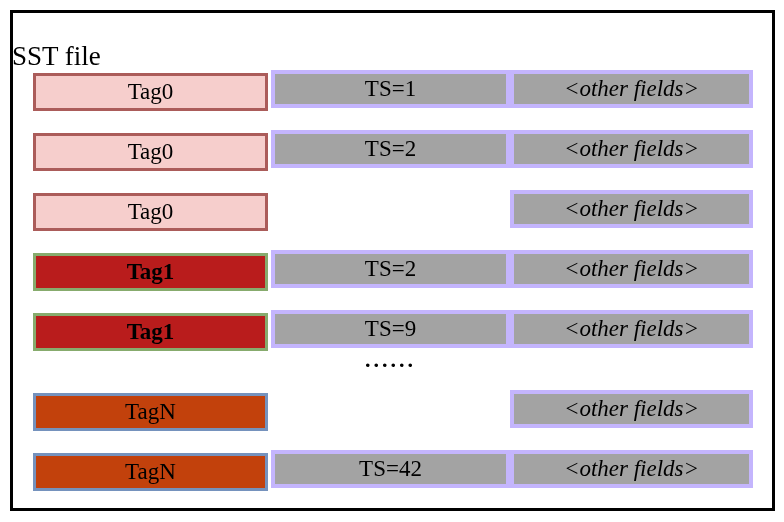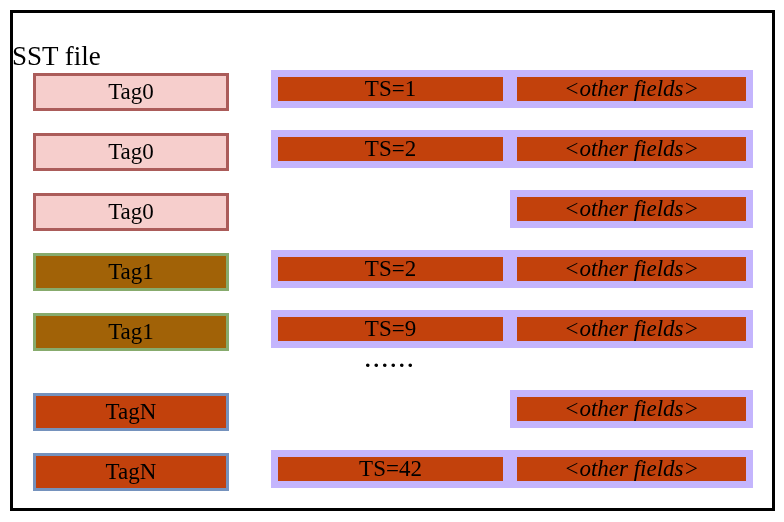--- a/index.html
+++ b/index.html
@@ -26,29 +26,29 @@
   .row {
     position:absolute; left:33px;
     width:722px; height:44px;
   }
   .cell {
     position:absolute; top:0;
     height:38px;
     box-sizing:border-box;
     display:flex; align-items:center; justify-content:center;
     font-size:23px;
-    background:#c2410c;
-    border:7px solid #c4b5fd;
+    background:#a3a3a3;
+    border:4px solid #c4b5fd;
   }
   .tag-cell {
-    left:0; top:3px; width:196px;
+    left:0; top:3px; width:235px;
     border-width:3px; border-style:solid;
   }
   .row.red   .tag-cell { background:#f6cecc; border-color:#ab5c5a; }
-  .row.green .tag-cell { background:#a16207; border-color:#87ab6d; }
+  .row.green .tag-cell { background:#b91c1c; border-color:#87ab6d;font-weight:bold; }
   .row.blue  .tag-cell { background:#c2410c; border-color:#7592bd; }
   .ts-cell    { left:238px; width:239px; }
   .other-cell { left:477px; width:243px;font-style:italic; }
   .ellipsis {
     position:absolute; left:271px; top:347px; width:239px;
     text-align:center;
     font-size:22px; font-weight:bold; letter-spacing:3px;
   }
 </style>
 </head>

